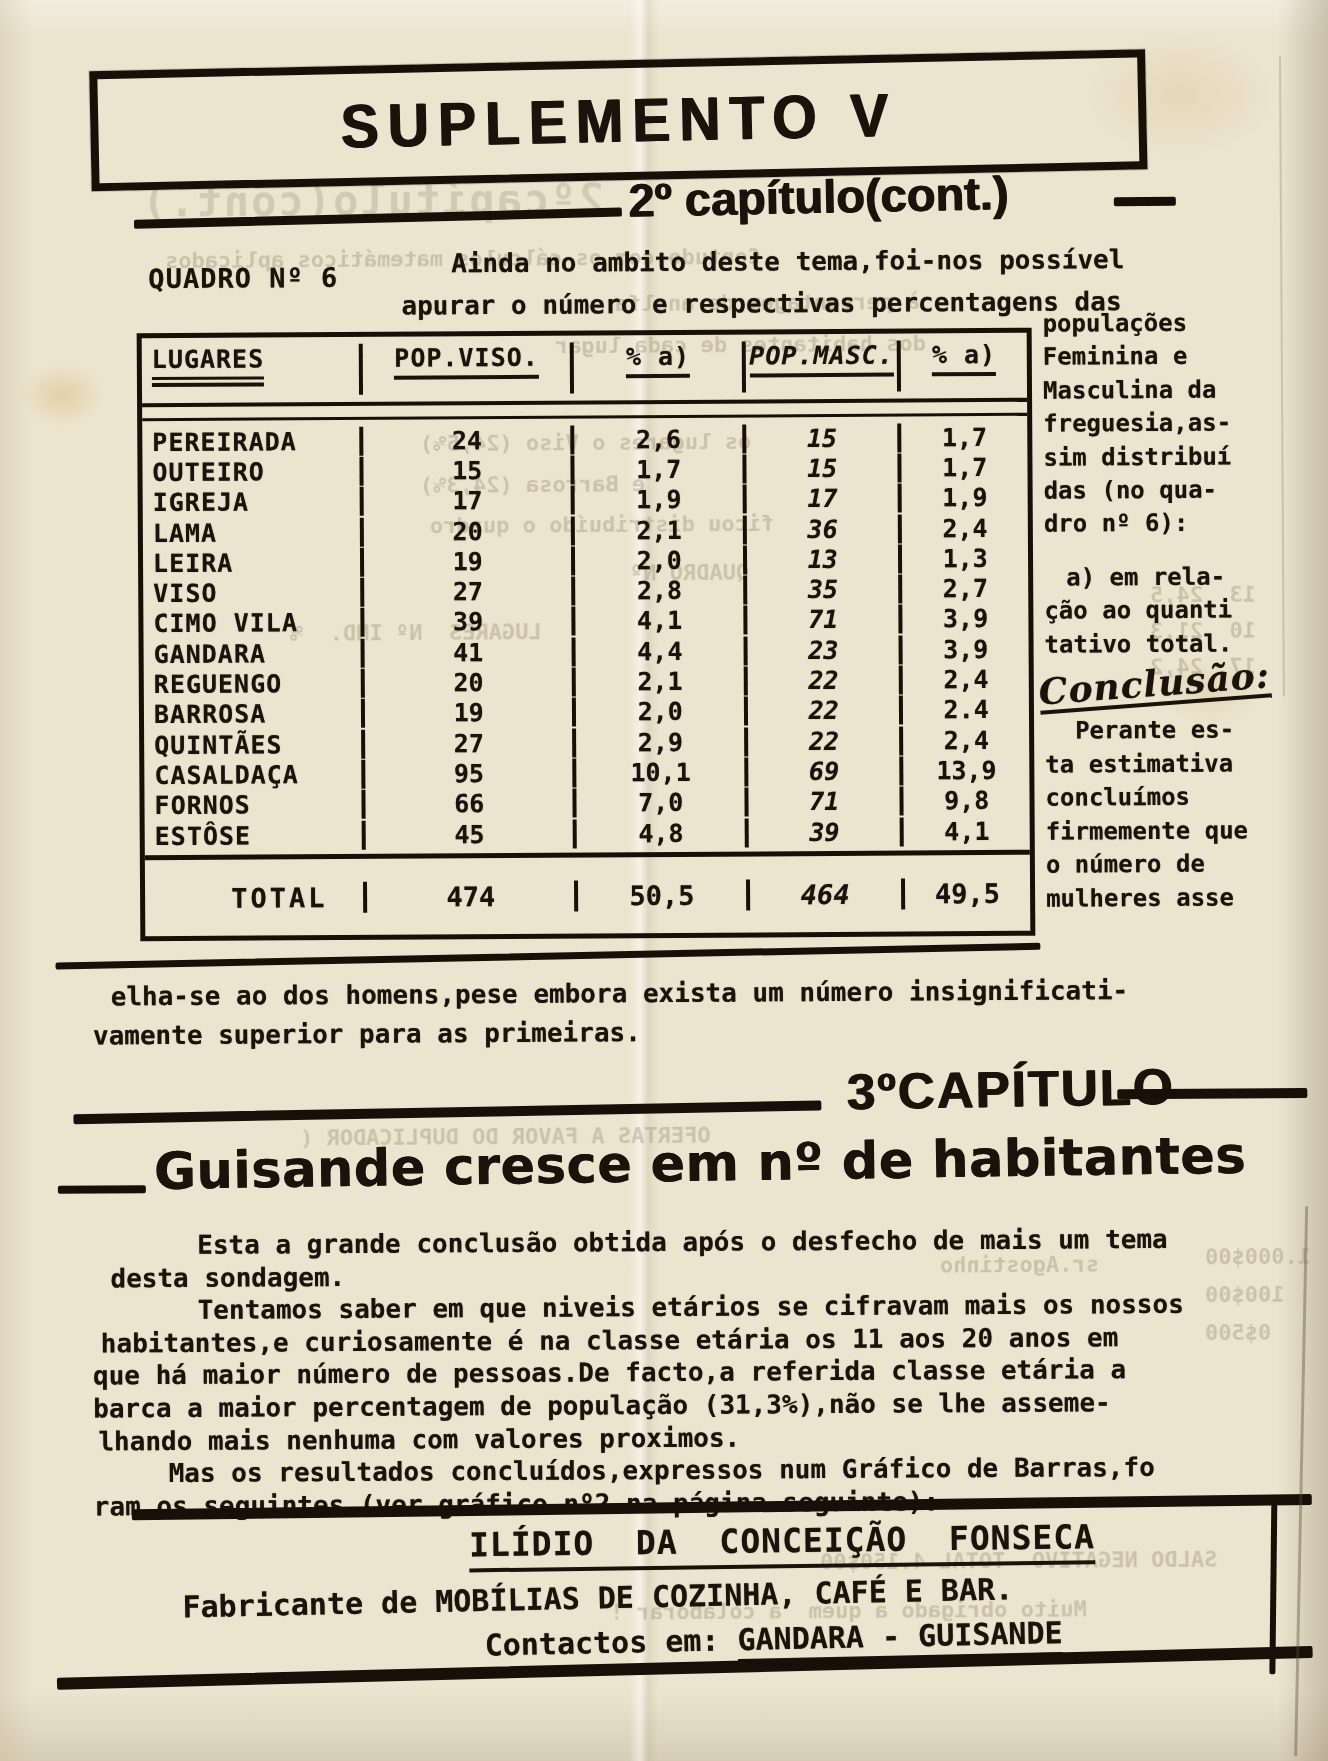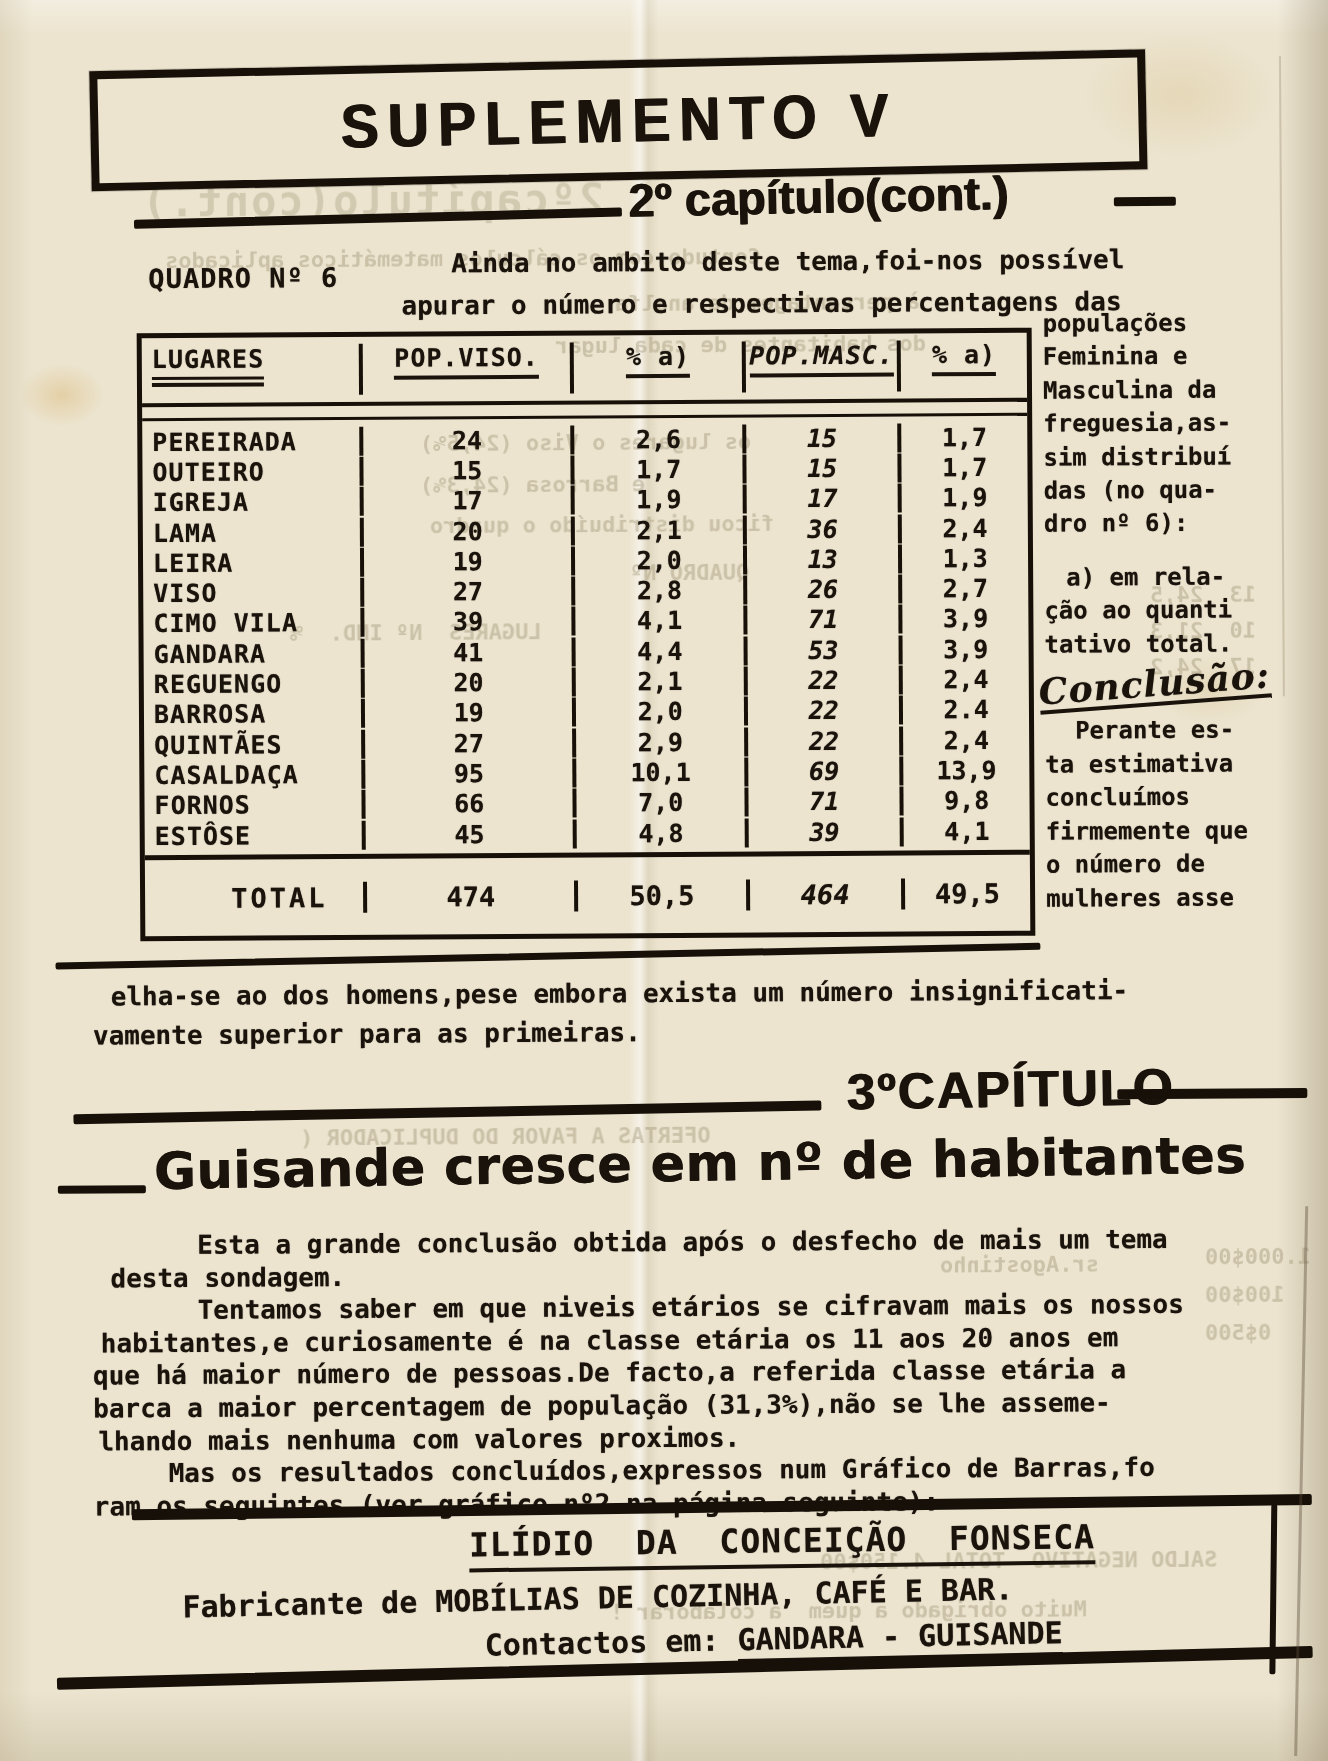--- a/index.html
+++ b/index.html
@@ -203,35 +203,35 @@
           <div class="cell c1">LEIRA</div>
           <div class="cell c2 num">19</div>
           <div class="cell c3 num">2,0</div>
           <div class="cell c4 num">13</div>
           <div class="cell c5 num">1,3</div>
         </div>
           <div class="trow">
           <div class="cell c1">VISO</div>
           <div class="cell c2 num">27</div>
           <div class="cell c3 num">2,8</div>
-          <div class="cell c4 num">26</div>
+          <div class="cell c4 num">35</div>
           <div class="cell c5 num">2,7</div>
         </div>
           <div class="trow">
           <div class="cell c1">CIMO VILA</div>
           <div class="cell c2 num">39</div>
           <div class="cell c3 num">4,1</div>
           <div class="cell c4 num">71</div>
           <div class="cell c5 num">3,9</div>
         </div>
           <div class="trow">
           <div class="cell c1">GANDARA</div>
           <div class="cell c2 num">41</div>
           <div class="cell c3 num">4,4</div>
-          <div class="cell c4 num">53</div>
+          <div class="cell c4 num">23</div>
           <div class="cell c5 num">3,9</div>
         </div>
           <div class="trow">
           <div class="cell c1">REGUENGO</div>
           <div class="cell c2 num">20</div>
           <div class="cell c3 num">2,1</div>
           <div class="cell c4 num">22</div>
           <div class="cell c5 num">2,4</div>
         </div>
           <div class="trow">

